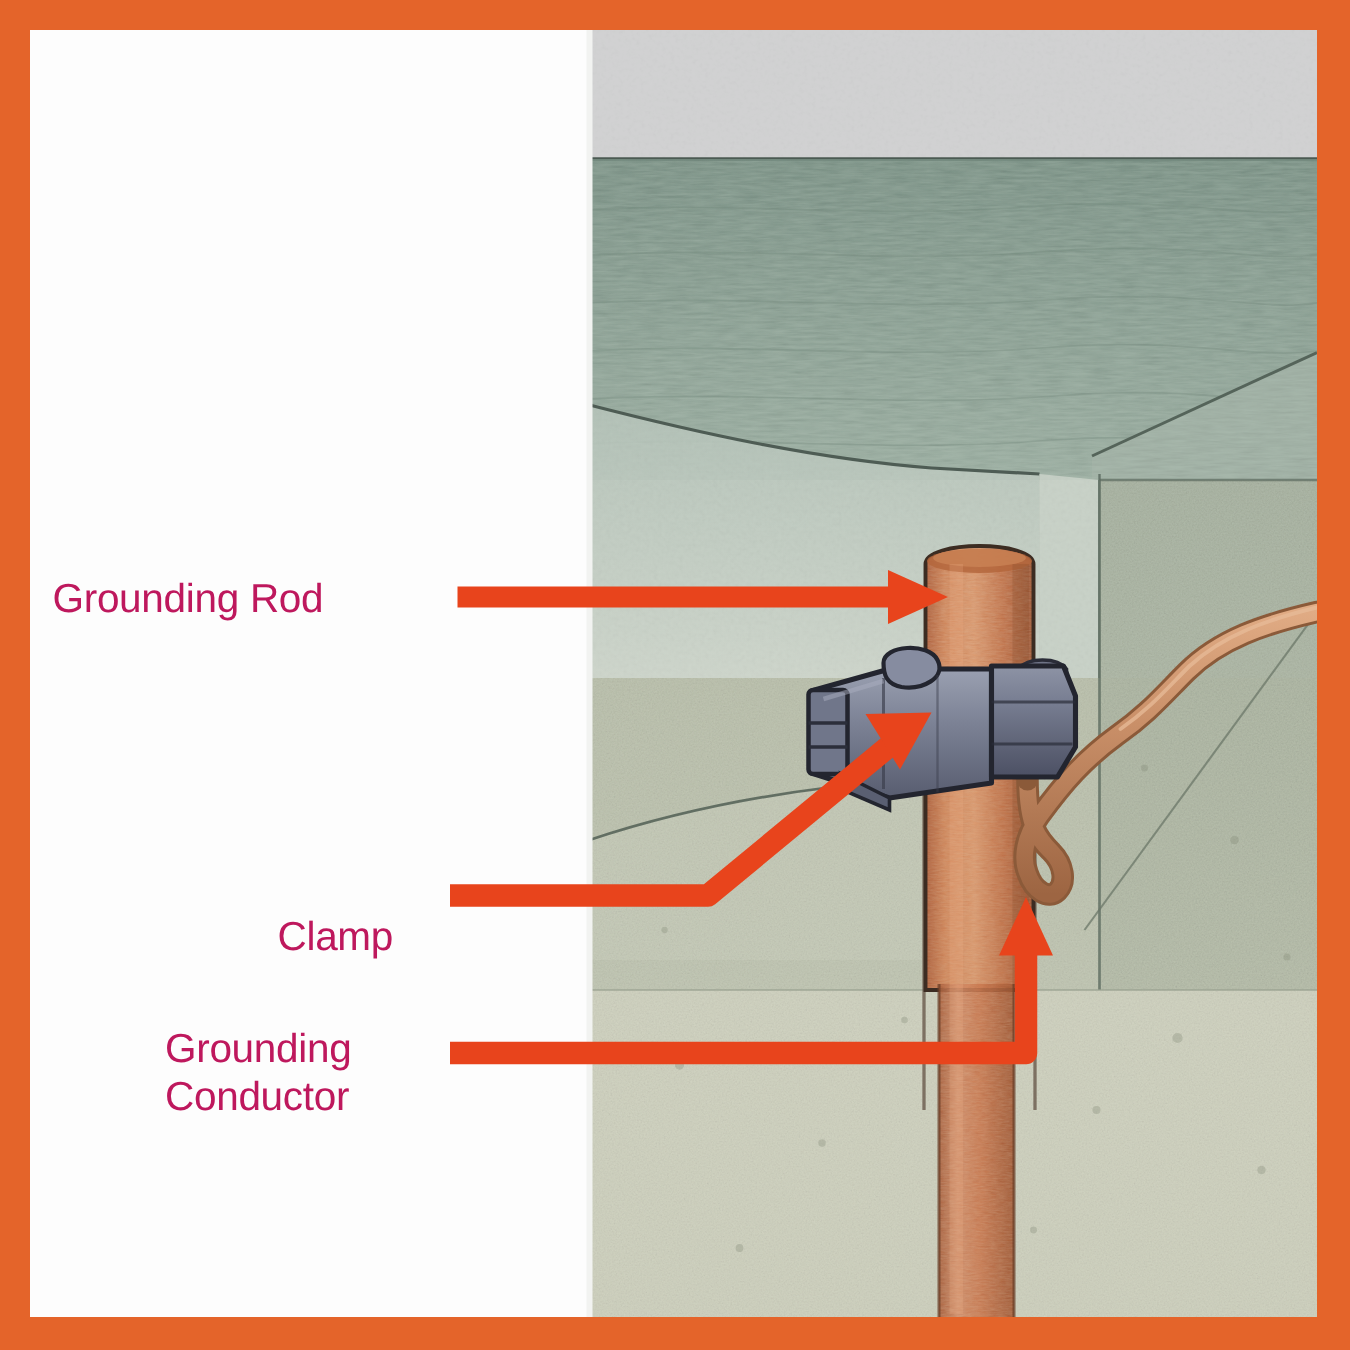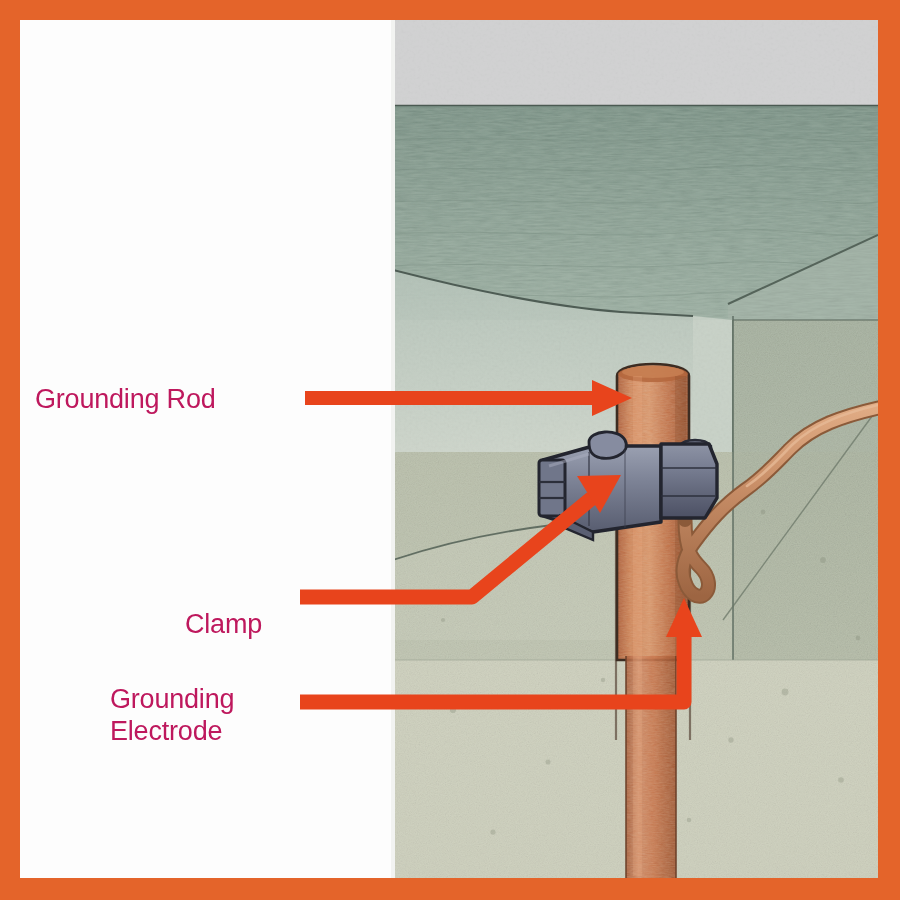--- a/index.html
+++ b/index.html
@@ -301,21 +301,21 @@
 
     <div id="seam"></div>
 
     <div id="caption-panel">
       <div class="label" id="label-rod">Grounding Rod</div>
 
       <div class="label" id="label-clamp">Clamp</div>
 
       <div class="label" id="label-gec">
         <span class="l">Grounding</span>
-        <span class="l">Electrode</span>
+        <span class="l">Conductor</span>
       </div>
     </div>
 
     <svg id="arrows" viewBox="0 0 858 858" xmlns="http://www.w3.org/2000/svg">
 
       <g>
         <line x1="285" y1="378" x2="577" y2="378" stroke="#e8441c" stroke-width="14" stroke-linecap="butt"></line>
         <polygon points="612,378 572,360 572,396" fill="#e8441c"></polygon>
       </g>
 

